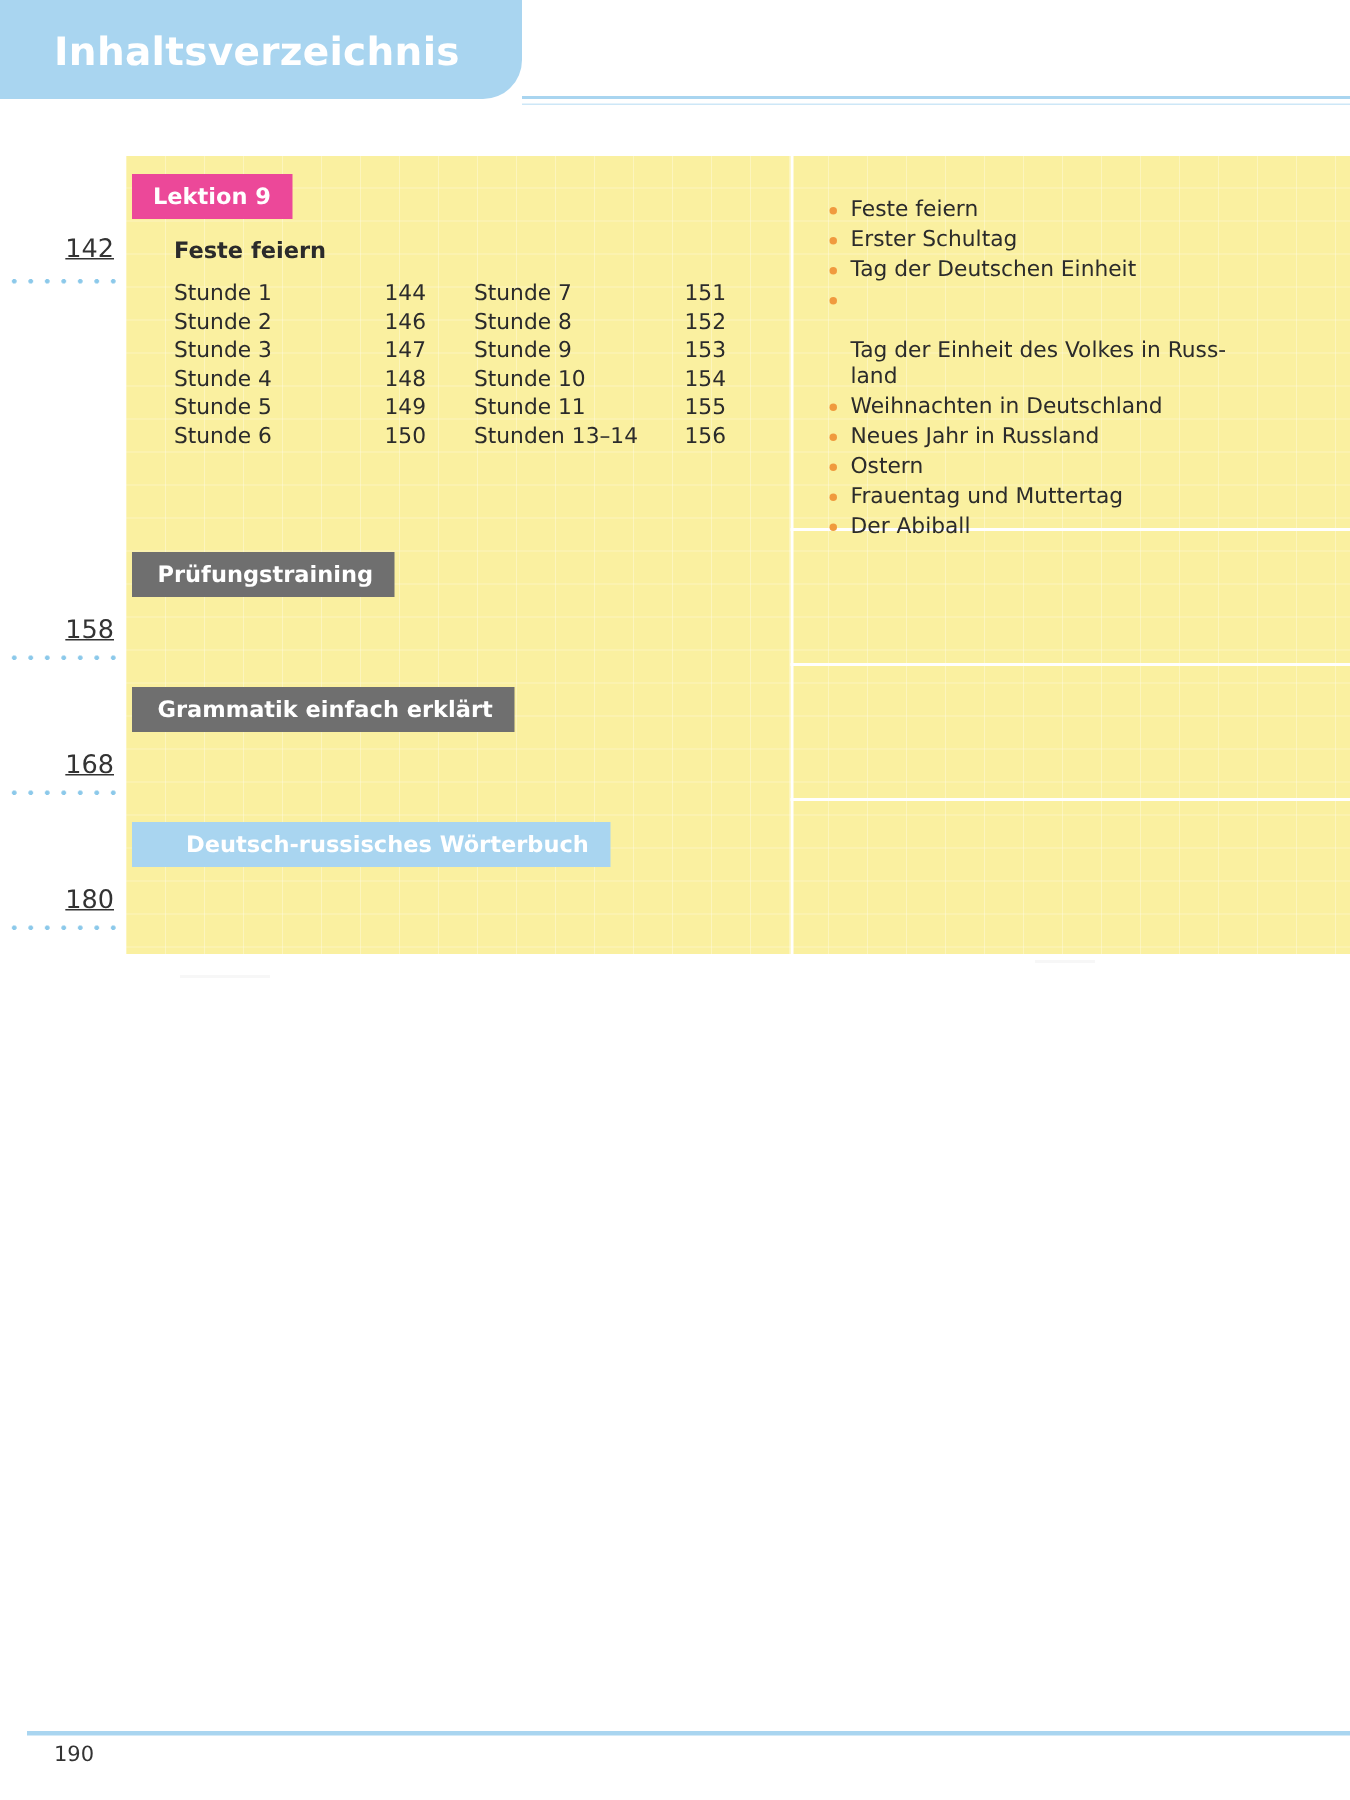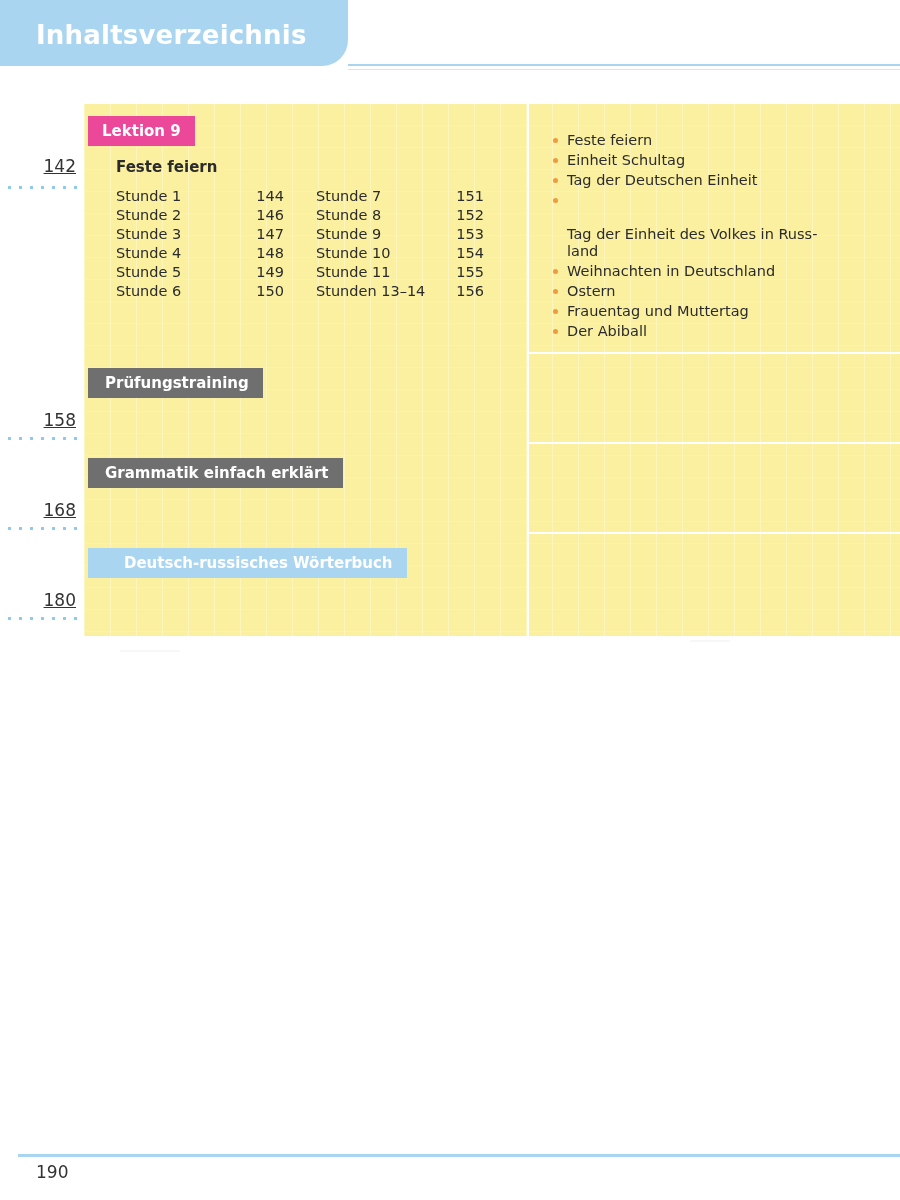--- a/index.html
+++ b/index.html
@@ -191,21 +191,21 @@
     left: 18px;
     top: 1154px;
     width: 882px;
     height: 3px;
     background: #a9d5f0;
   }
   .footer-page {
     position: absolute;
     left: 36px;
     top: 1162px;
-    font-size: 17px;
+    font-size: 14px;
     color: #333333;
   }
 
   
   .smudge {
     position: absolute;
     background: rgba(0,0,0,0.03);
     pointer-events: none;
   }
 </style>
@@ -300,34 +300,38 @@
   </div>
 </div>
 
 <div class="topics">
   <div class="topic">
     <span class="bullet"></span>
     <span>Feste feiern</span>
   </div>
   <div class="topic">
     <span class="bullet"></span>
-    <span>Einheit Schultag</span>
+    <span>Erster Schultag</span>
   </div>
   <div class="topic">
     <span class="bullet"></span>
     <span>Tag der Deutschen Einheit</span>
   </div>
   <div class="topic" style="white-space:pre-line;">
     <span class="bullet"></span>
     <span>Tag der Einheit des Volkes in Russ-
 land</span>
   </div>
   <div class="topic">
     <span class="bullet"></span>
     <span>Weihnachten in Deutschland</span>
+  </div>
+  <div class="topic">
+    <span class="bullet"></span>
+    <span>Neues Jahr in Russland</span>
   </div>
   <div class="topic">
     <span class="bullet"></span>
     <span>Ostern</span>
   </div>
   <div class="topic">
     <span class="bullet"></span>
     <span>Frauentag und Muttertag</span>
   </div>
   <div class="topic">

